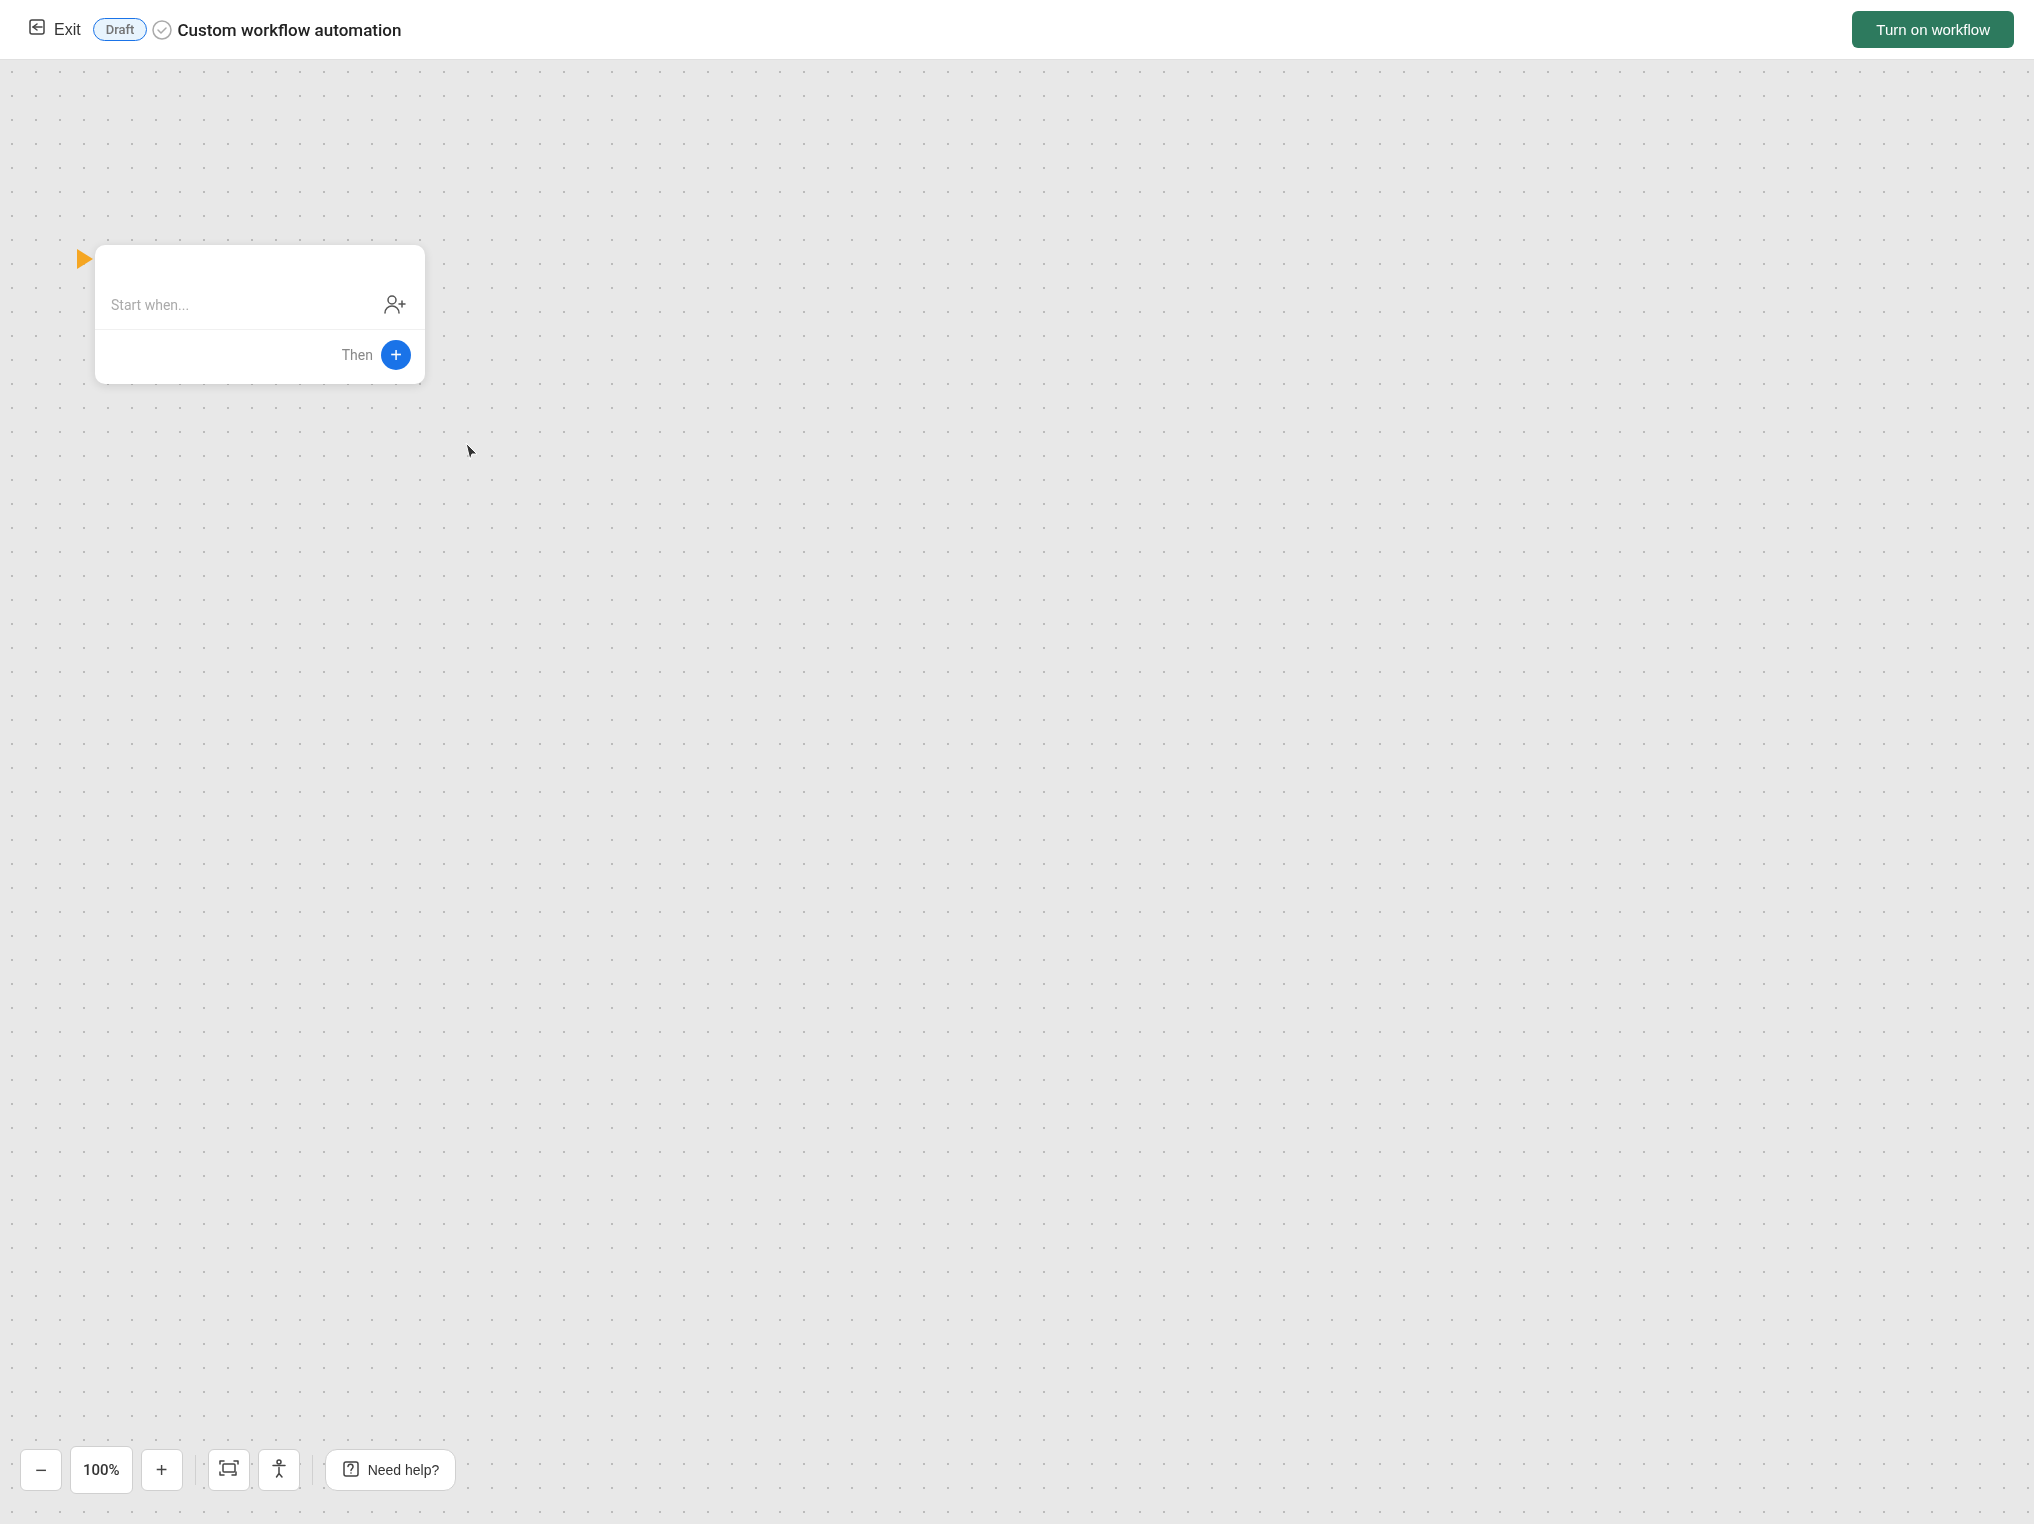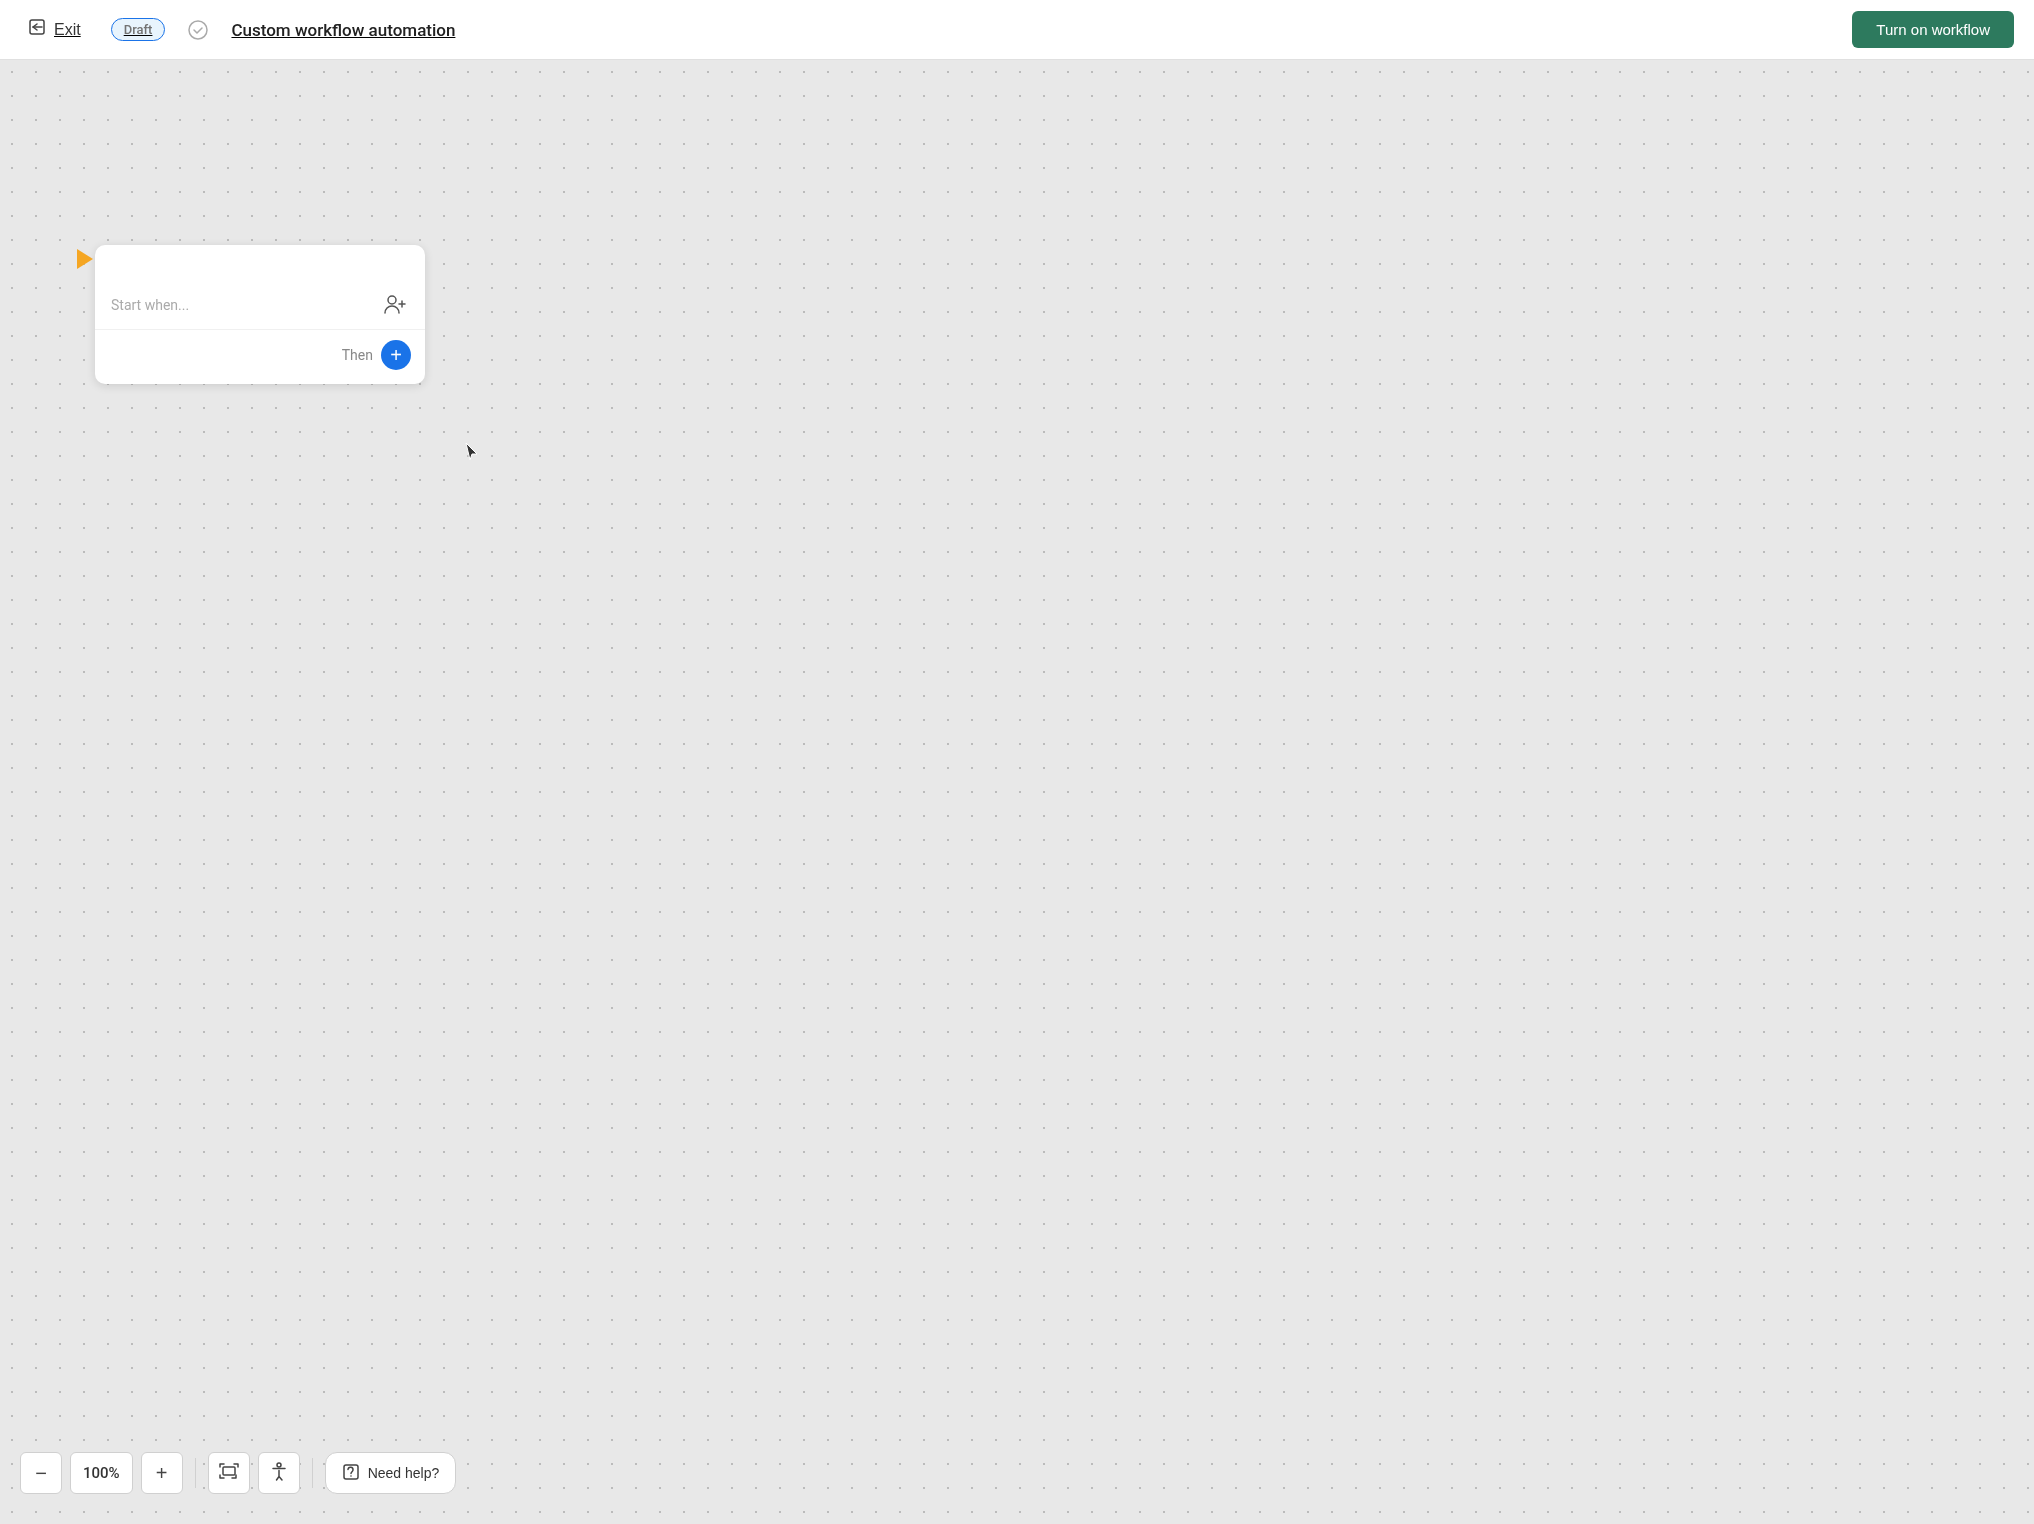--- a/index.html
+++ b/index.html
@@ -25,22 +25,21 @@
       height: 60px;
       padding: 0 20px;
       border-bottom: 1px solid #e0e0e0;
       position: relative;
       z-index: 10;
     }
 
     .header-left {
       display: flex;
       align-items: center;
-      gap: 22px;
-      text-decoration: underline;
+      gap: 4px;
     }
 
     .exit-btn {
       display: flex;
       align-items: center;
       gap: 6px;
       background: none;
       border: none;
       cursor: pointer;
       font-size: 16px;
@@ -206,21 +205,21 @@
       border-radius: 6px;
       display: flex;
       align-items: center;
       justify-content: center;
       cursor: pointer;
       font-size: 16px;
       color: #444;
     }
 
     .zoom-display {
-      height: 42px;
+      height: 48px;
       background: #ffffff;
       border: 1.5px solid #d0d0d0;
       border-radius: 6px;
       display: flex;
       align-items: center;
       justify-content: center;
       padding: 0 12px;
       font-size: 15px;
       color: #333;
       font-weight: 500;

